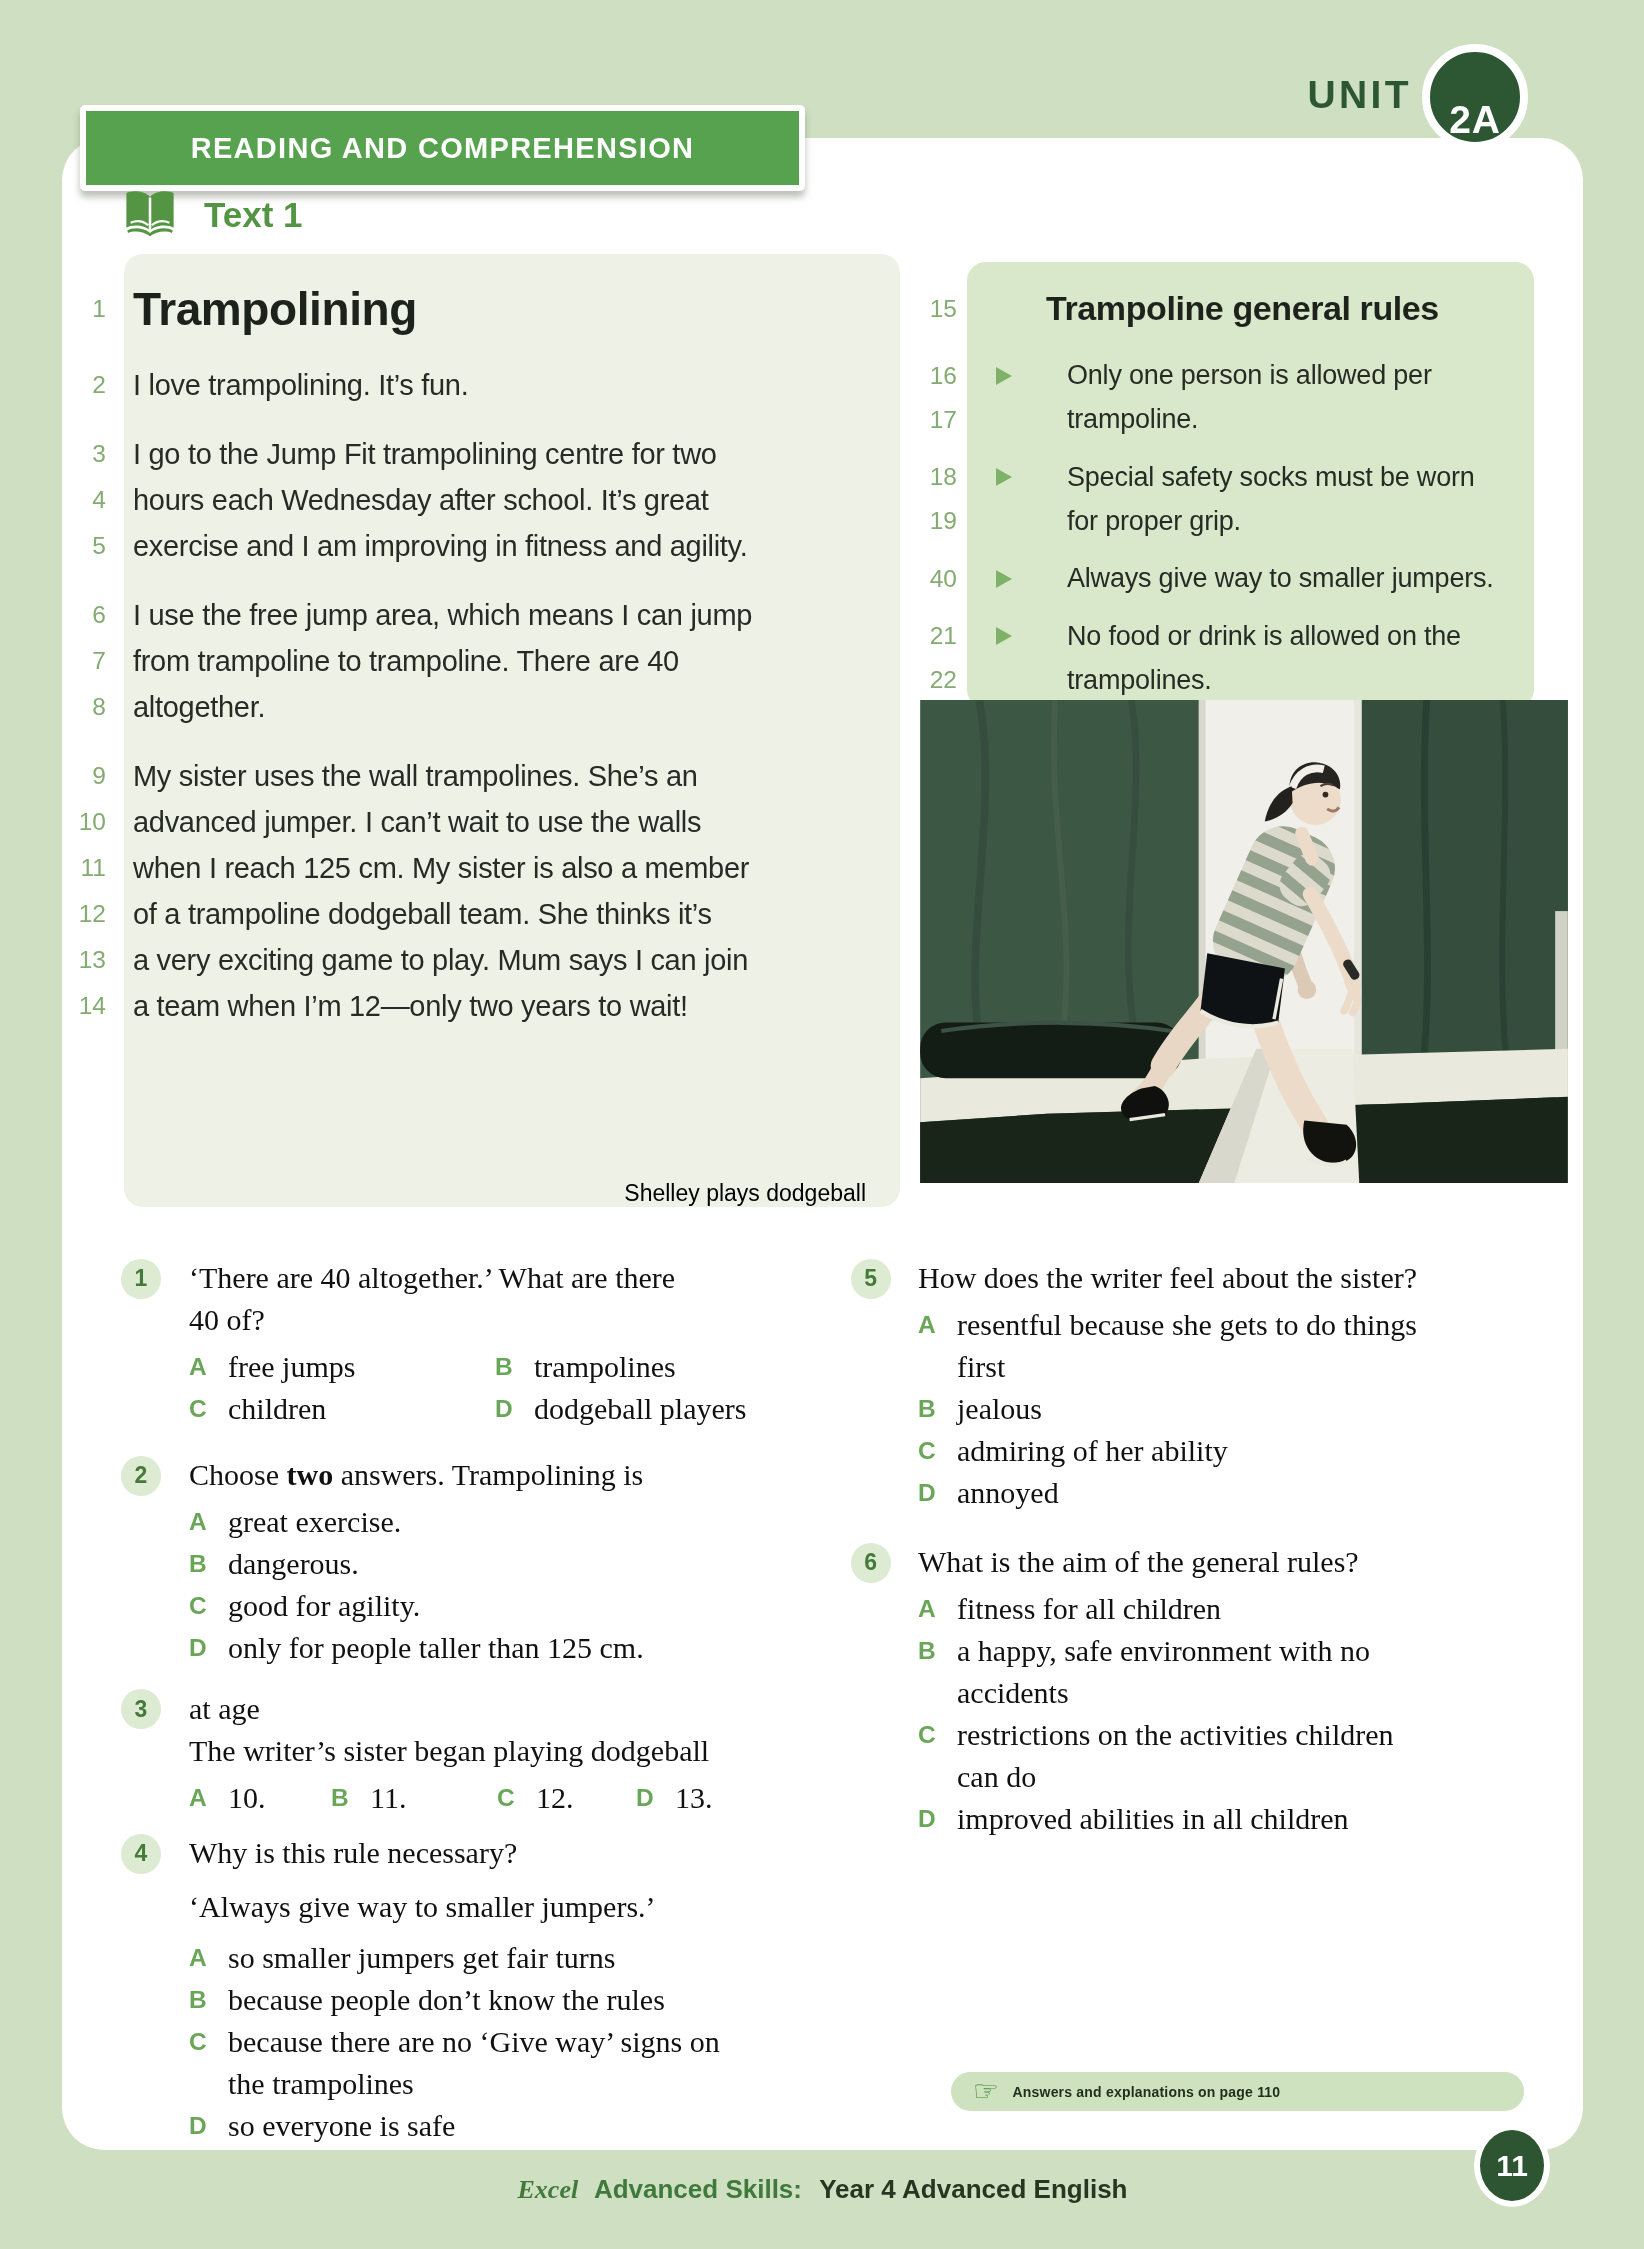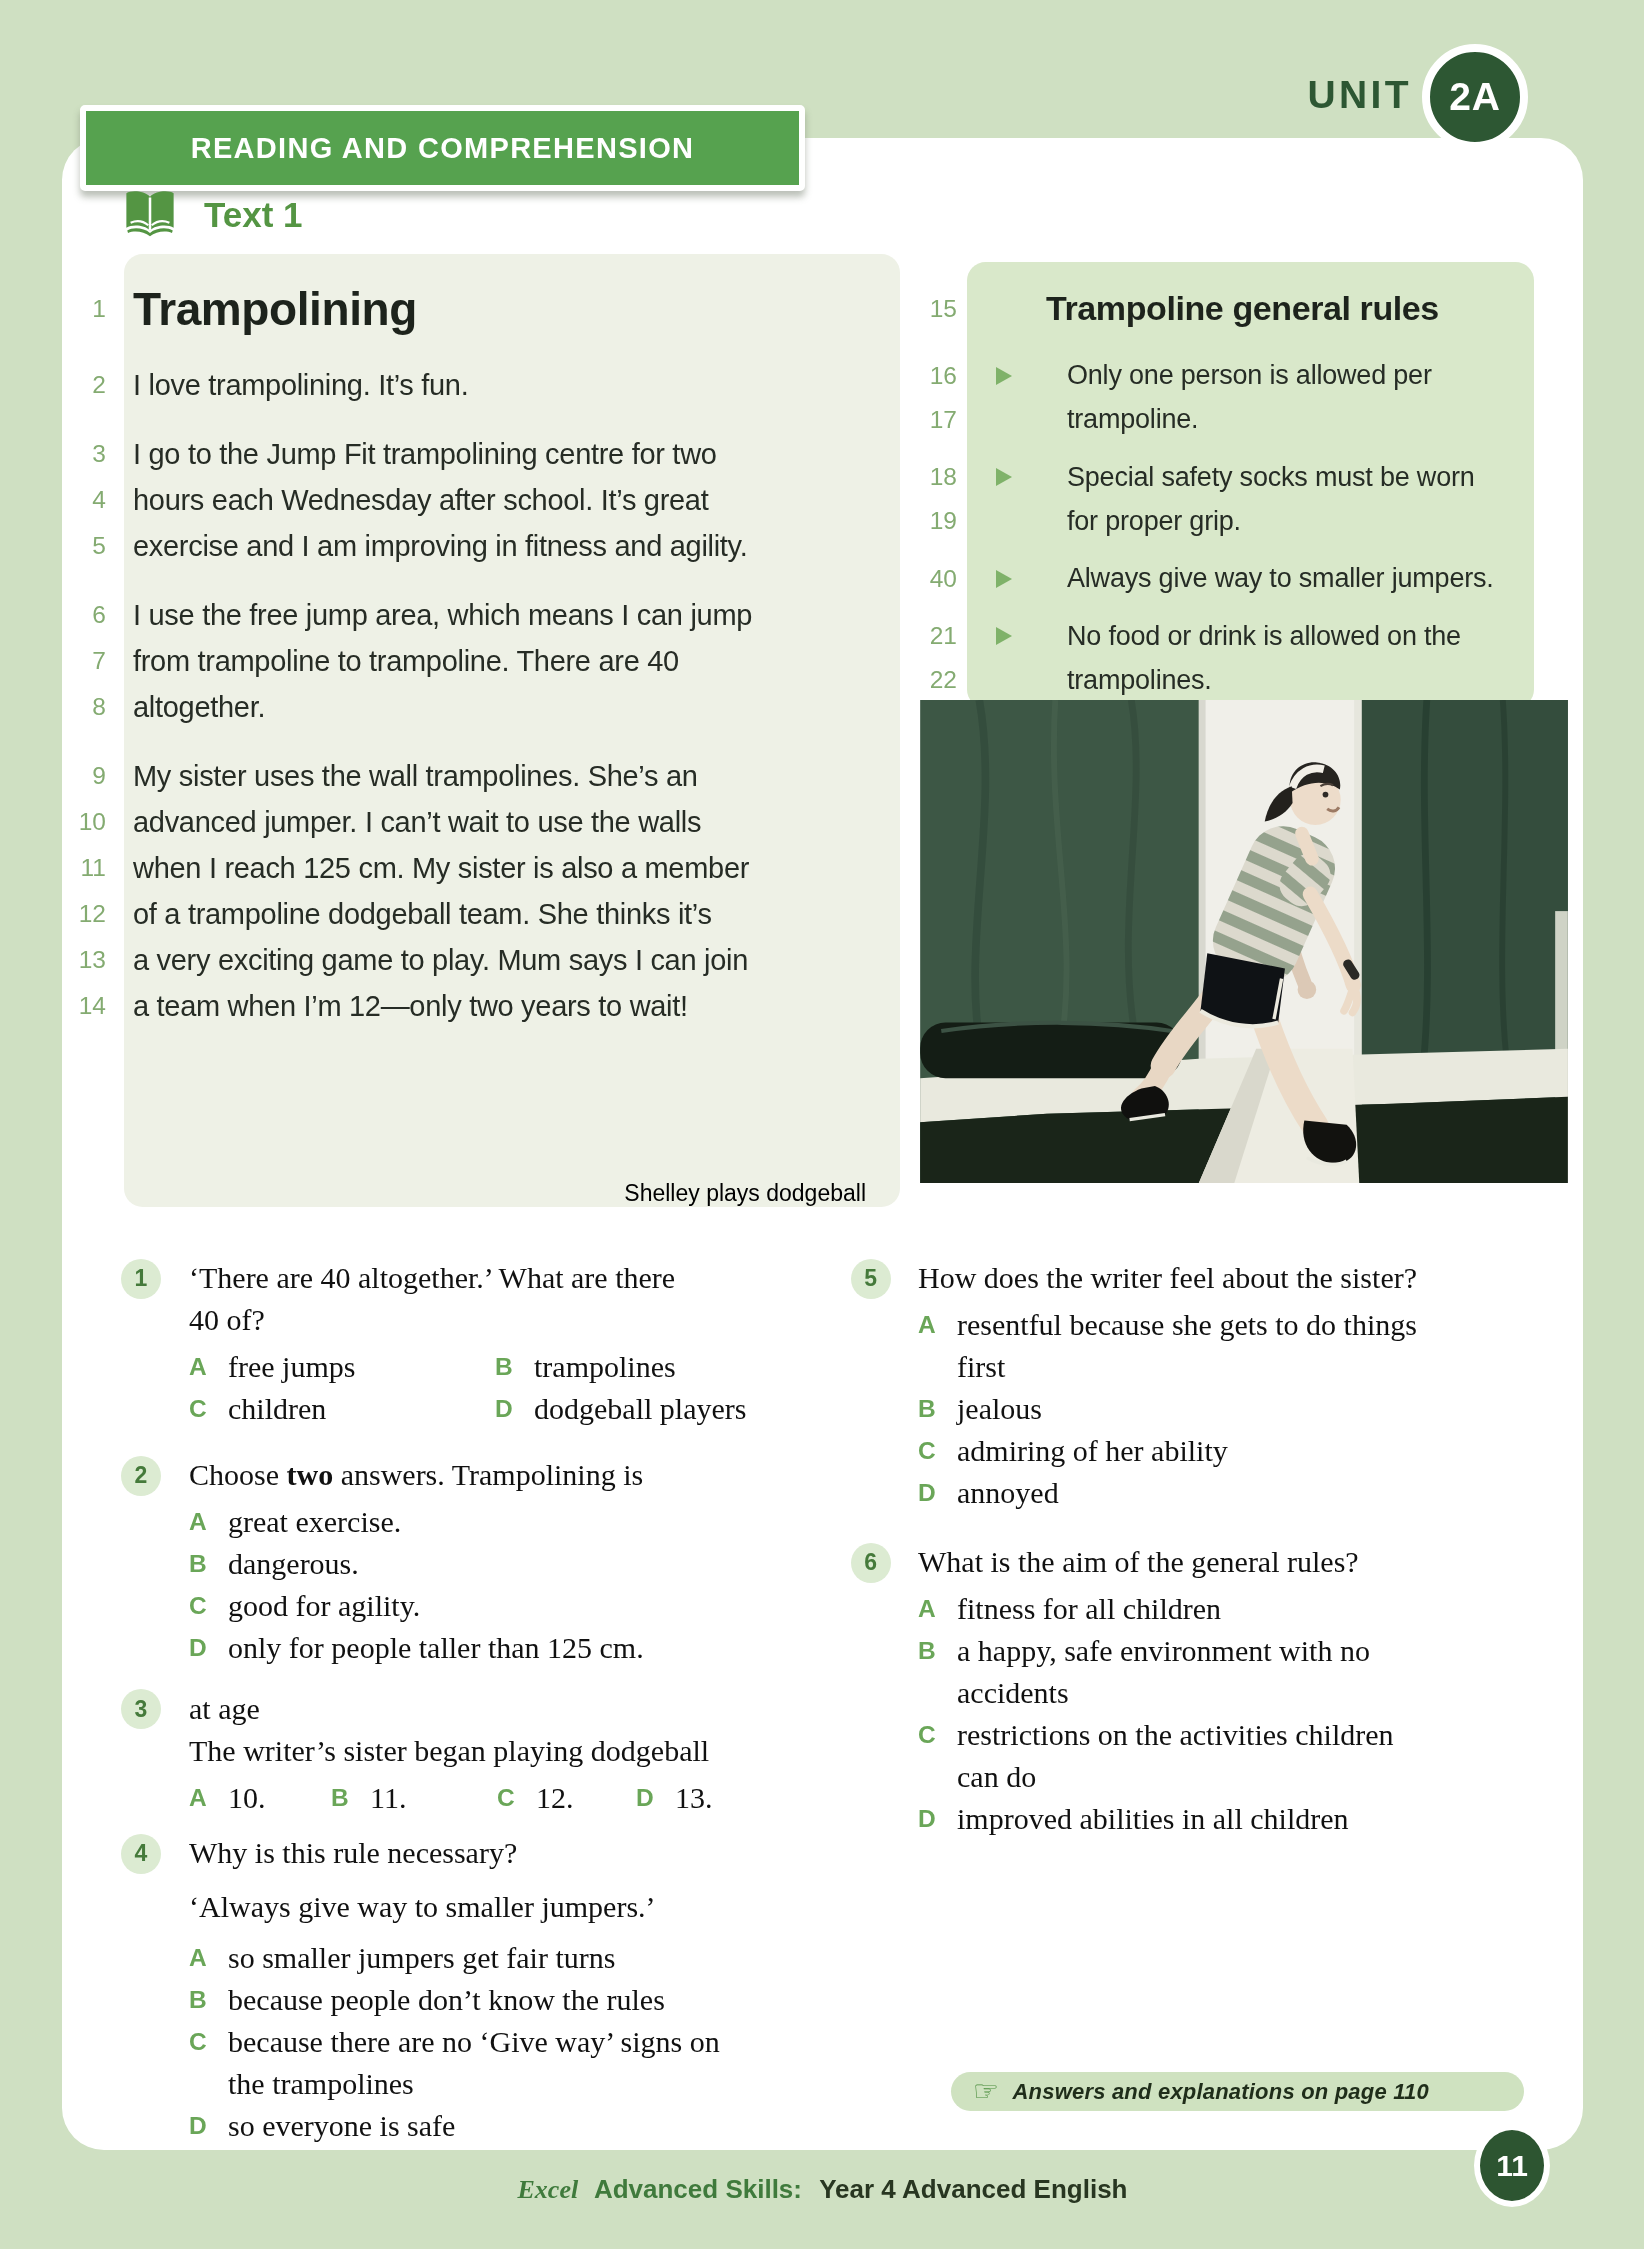--- a/index.html
+++ b/index.html
@@ -24,21 +24,21 @@
     display:flex;align-items:center;justify-content:center;
     color:#ffffff;font-weight:800;font-size:29px;letter-spacing:1.3px;
   }
   .unit-word{
     left:1268px;top:73px;width:144px;text-align:right;
     color:#2d5733;font-weight:800;font-size:39px;letter-spacing:3.4px;
   }
   .unit-circle{
     left:1422px;top:44px;width:90px;height:90px;border-radius:50%;
     background:#2d5733;border:8.5px solid #ffffff;
-    display:flex;align-items:center;justify-content:center;
+    display:flex;align-items:flex-end;justify-content:center;
     color:#ffffff;font-weight:800;font-size:39px;letter-spacing:0.8px;
   }
   .text1{left:123px;top:189px;display:flex;align-items:center;gap:27px;}
   .text1-label{color:#549543;font-weight:800;font-size:35px;}
 
   
   .passage{left:62px;top:254px;width:838px;height:953px;}
   .passage .panel-bg{position:absolute;left:62px;top:0;right:0;bottom:0;background:#eef1e6;border-radius:18.6px;}
   .prow{position:relative;display:flex;align-items:center;height:46px;}
   .prow.title-row{height:61px;margin-top:24px;}
@@ -89,21 +89,21 @@
   }
   .boldword{font-weight:bold;}
   .mb1{margin-bottom:24px;} .mb2{margin-bottom:18.6px;} .mb3{margin-bottom:13.5px;} .mb4{margin-bottom:27px;}
 
   
   .answers-badge{
     left:951px;top:2072px;width:573px;height:39px;border-radius:19.4px;
     background:#cfe2c0;display:flex;align-items:center;gap:13.5px;padding-left:22px;box-sizing:border-box;
   }
   .hand-icon{font-family:"DejaVu Sans",sans-serif;color:#4b8e3e;font-size:29px;line-height:29px;}
-  .badge-text{font-size:22px;font-weight:600;color:#1f2d1a;letter-spacing:0.2px;font-style:italic;}
+  .badge-text{font-size:14px;font-weight:600;color:#1f2d1a;letter-spacing:0.2px;}
   .page-circle{
     left:1474px;top:2124px;width:64px;height:71px;border-radius:50%;
     background:#2d5531;border:6.8px solid #ffffff;
     display:flex;align-items:center;justify-content:center;
     color:#ffffff;font-weight:800;font-size:30px;
   }
   .footer{left:0;top:2174px;width:1645px;text-align:center;font-size:26px;}
   .footer .brand{font-family:"Liberation Serif",serif;font-style:italic;font-weight:bold;color:#3f7a3c;}
   .footer .series{font-weight:bold;color:#3f7a3c;margin-left:8.5px;}
   .footer .book{font-weight:bold;color:#283621;margin-left:10px;}

